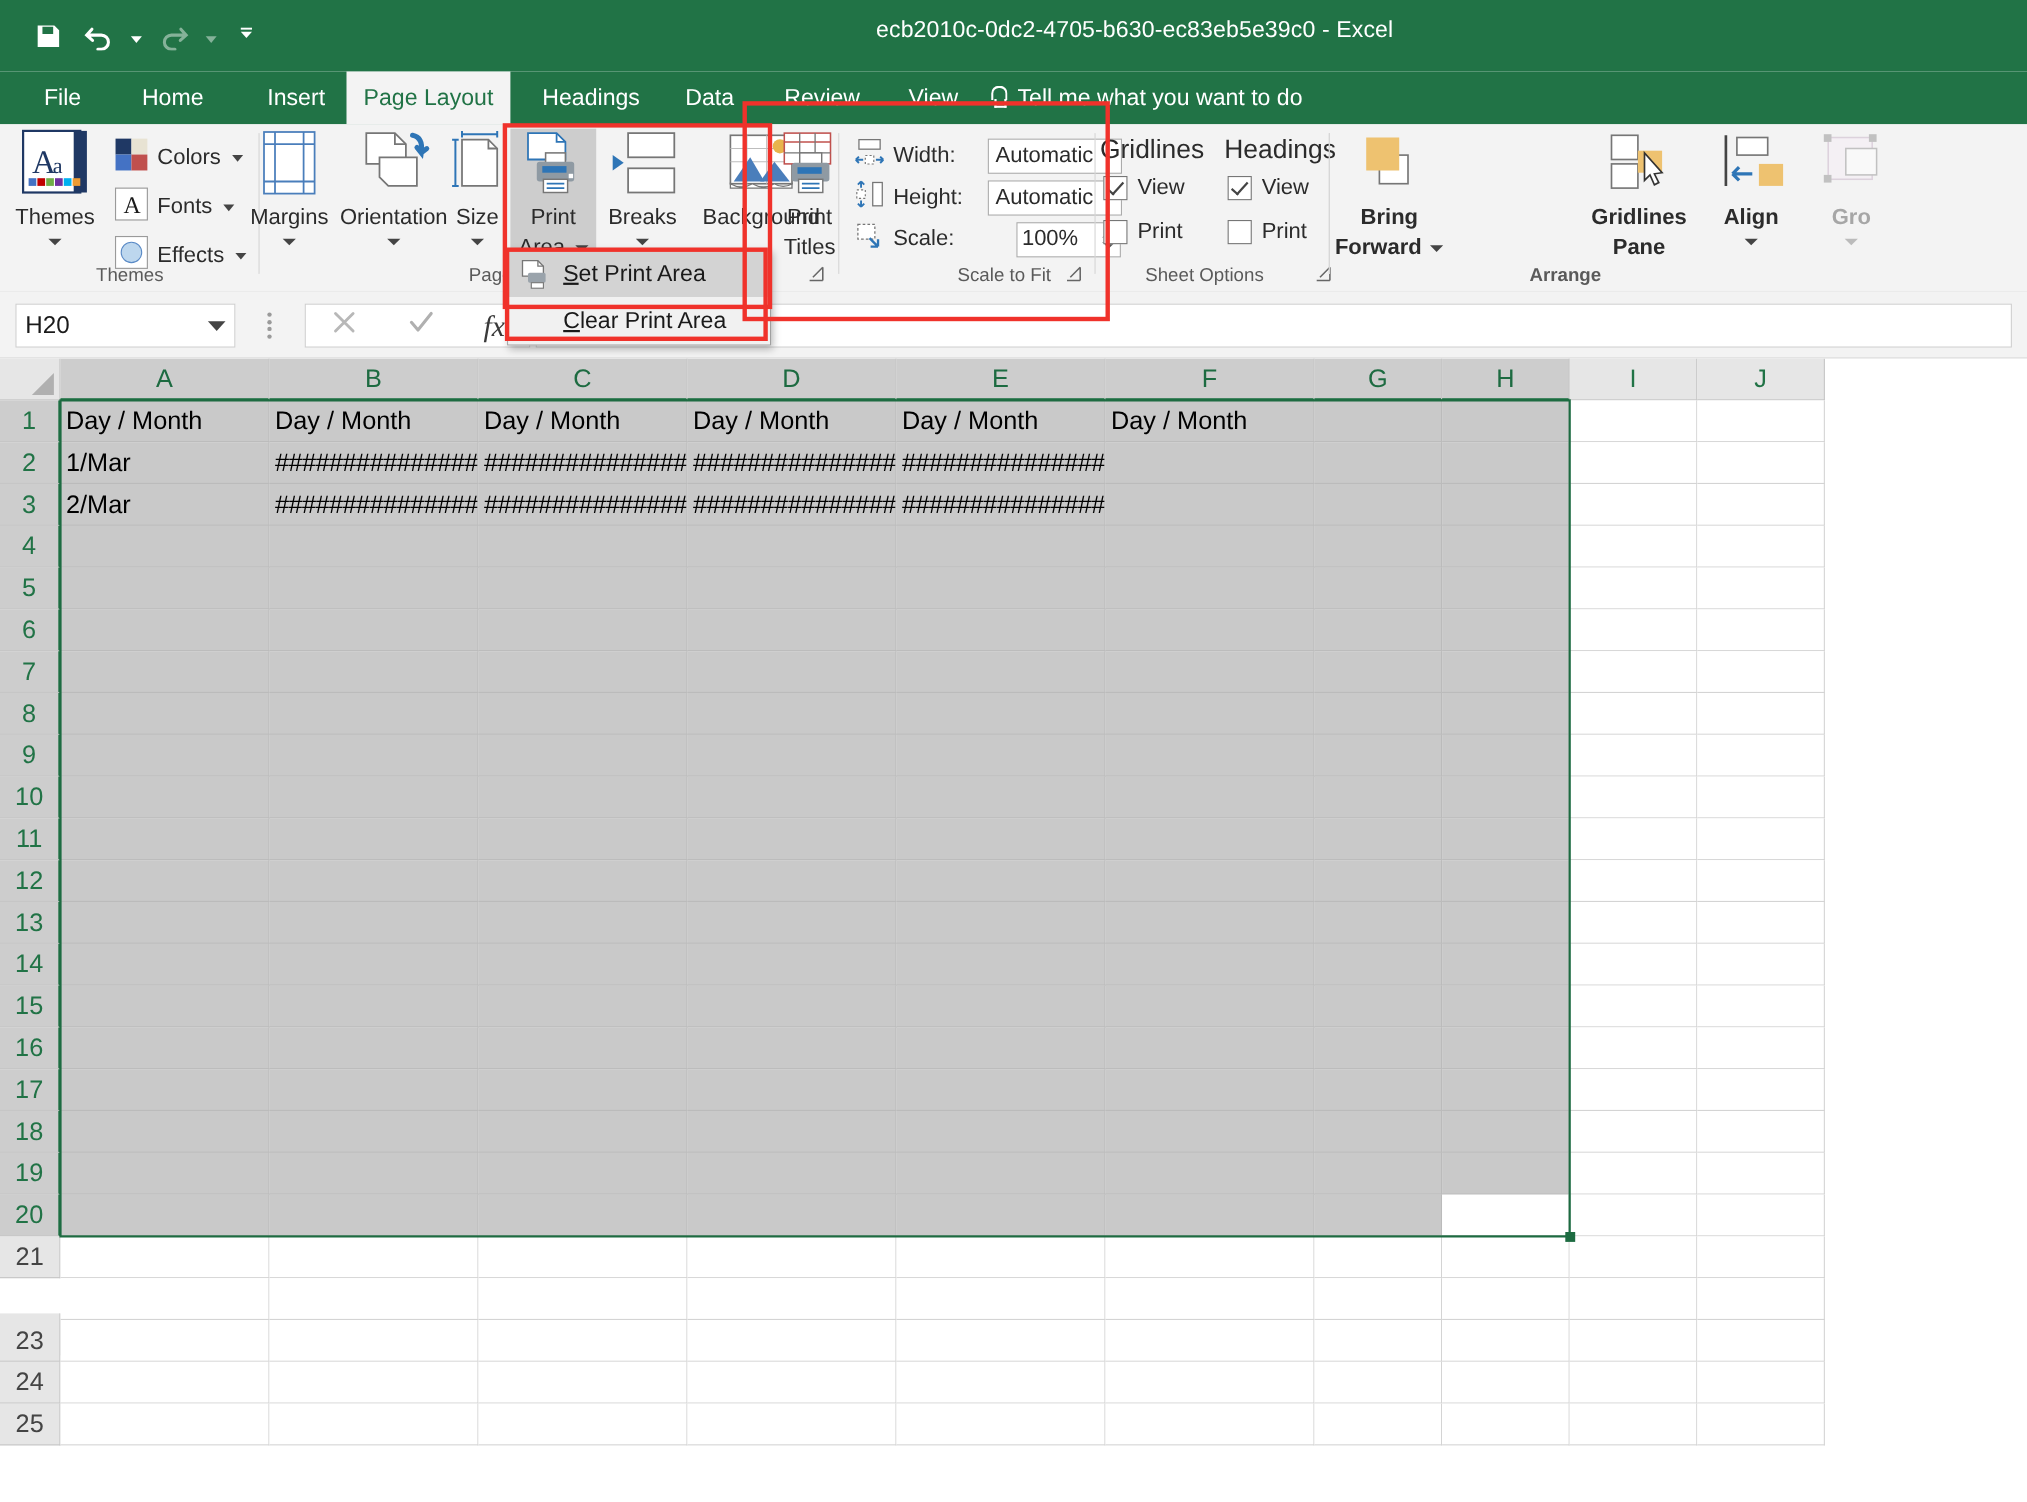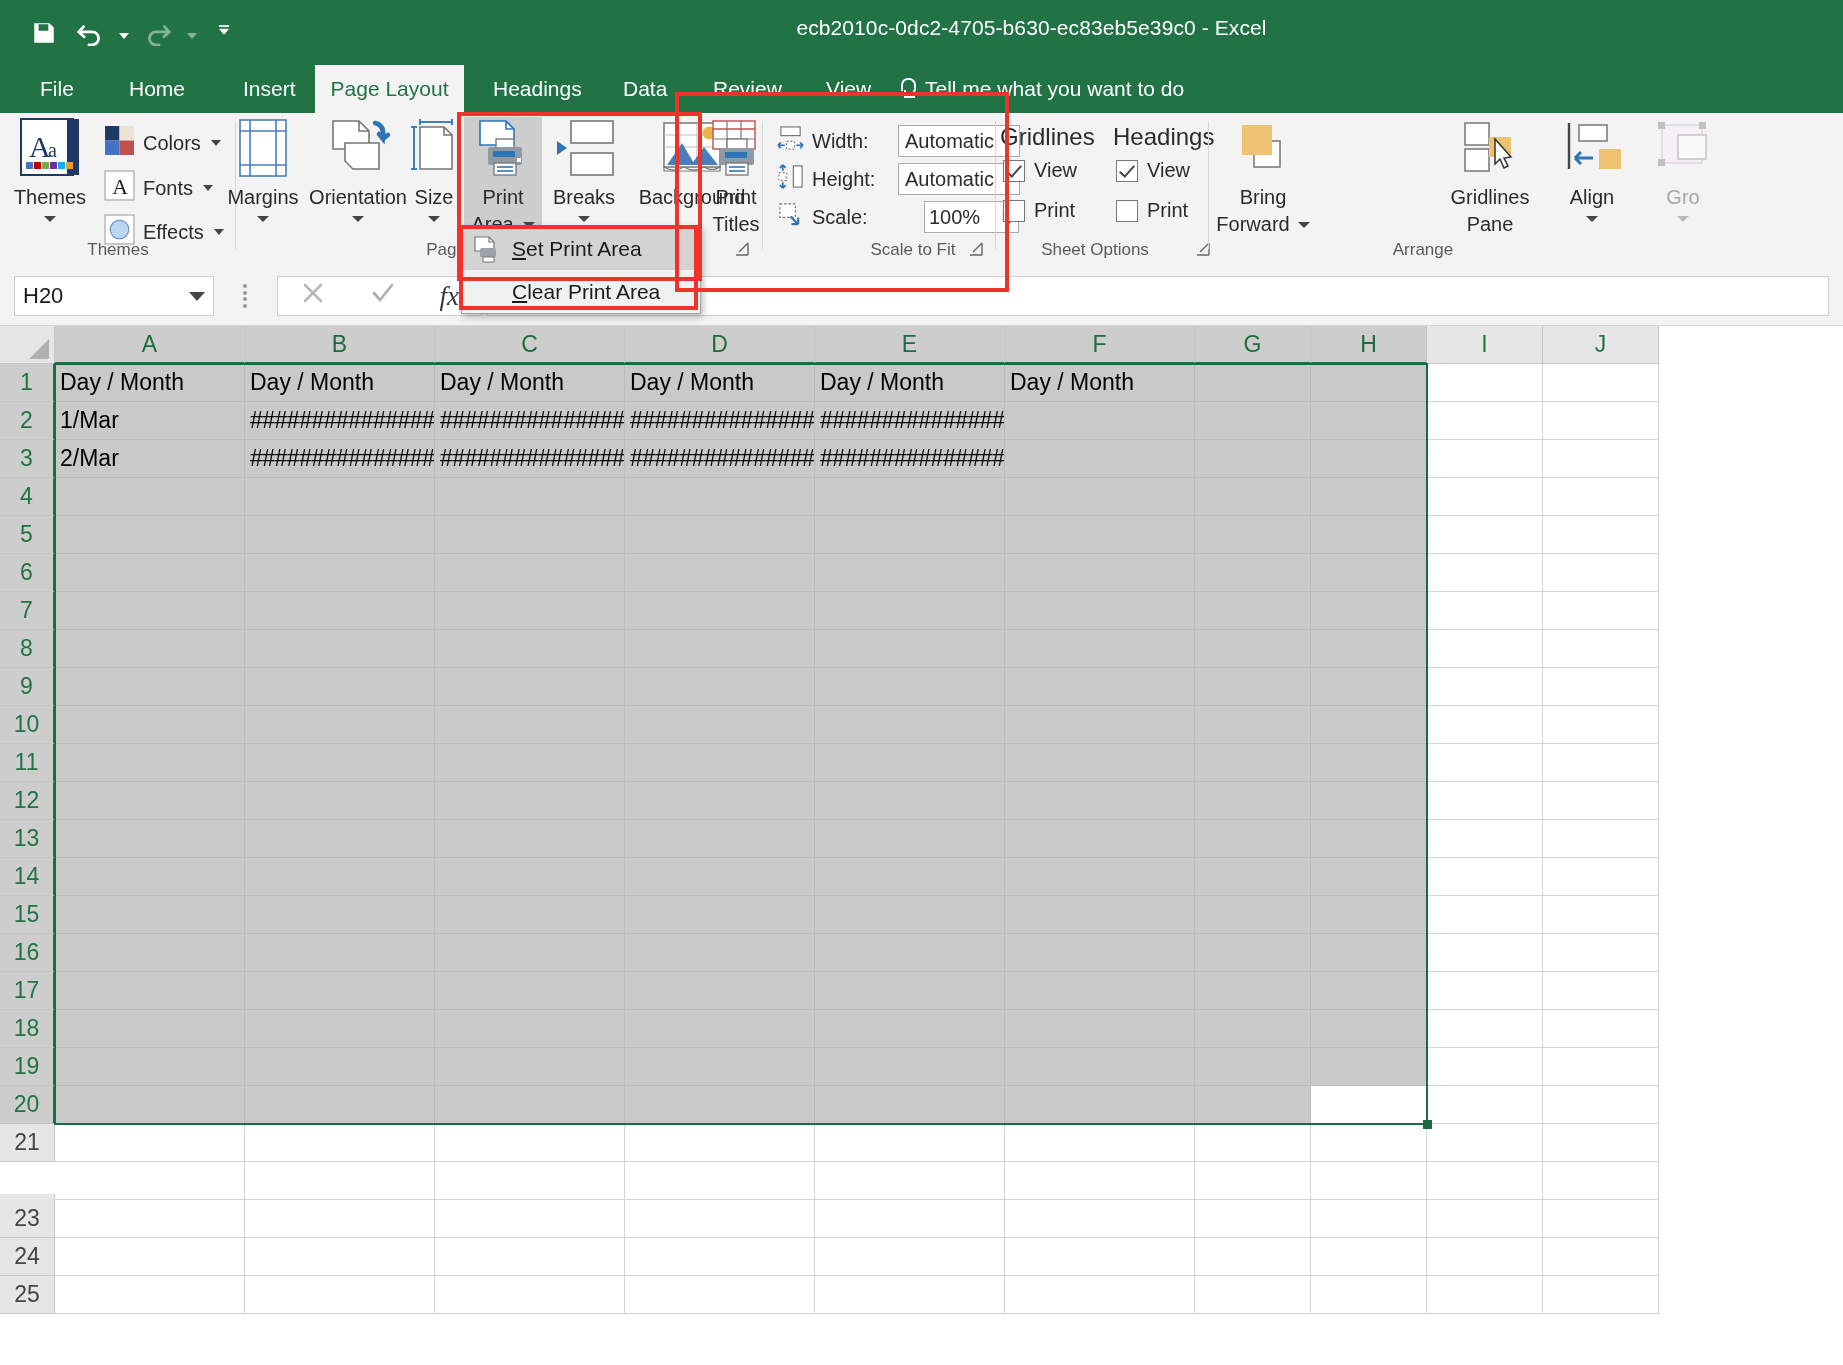--- a/index.html
+++ b/index.html
@@ -748,21 +748,21 @@
 
       <div class="group-label" style="left:0;width:200px;">Sheet Options</div>
       <div class="dlg-launcher" style="left:200px;">
         <svg width="16" height="16" viewBox="0 0 16 16">
             <path d="M2 14 h12 M14 14 V2 M14 2 L5 11" stroke="#666" stroke-width="1.4" fill="none"></path>
           </svg>
       </div>
       <div class="group-sep" style="left:213px;"></div>
     </div>
 
-    <div class="group" style="left:1208px;width:635px;">
+    <div class="group" style="left:1208px;width:635px;font-weight:bold;">
       <div class="bigbtn" style="left:-10px;top:6px;width:130px;">
         <span>
           <svg width="62" height="60" viewBox="0 0 62 60">
               <rect x="22" y="22" width="26" height="26" fill="#fff" stroke="#767676" stroke-width="1.5"></rect>
               <rect x="10" y="6" width="30" height="30" fill="#eec270"></rect>
             </svg>
         </span>
         <span class="lbl">Bring</span>
         <span class="lbl" style="display:flex;align-items:center;gap:8px;">
           <span>Forward</span>

